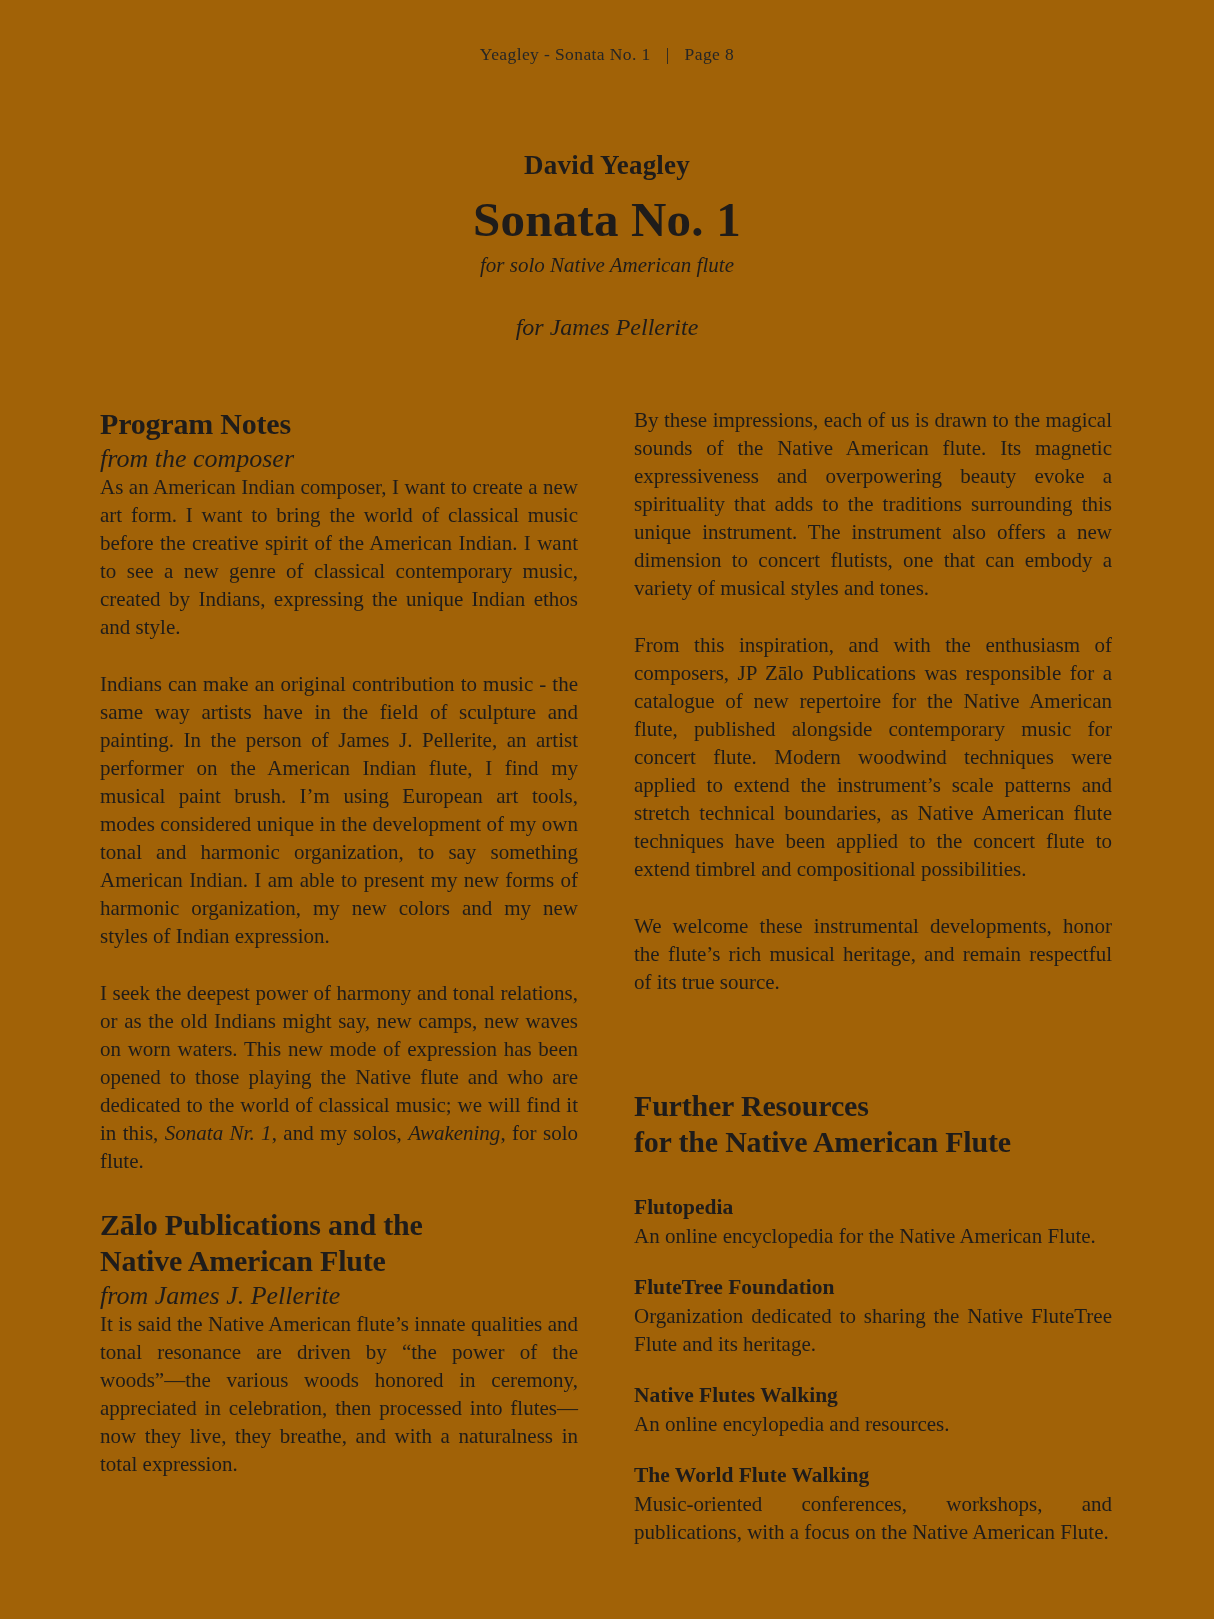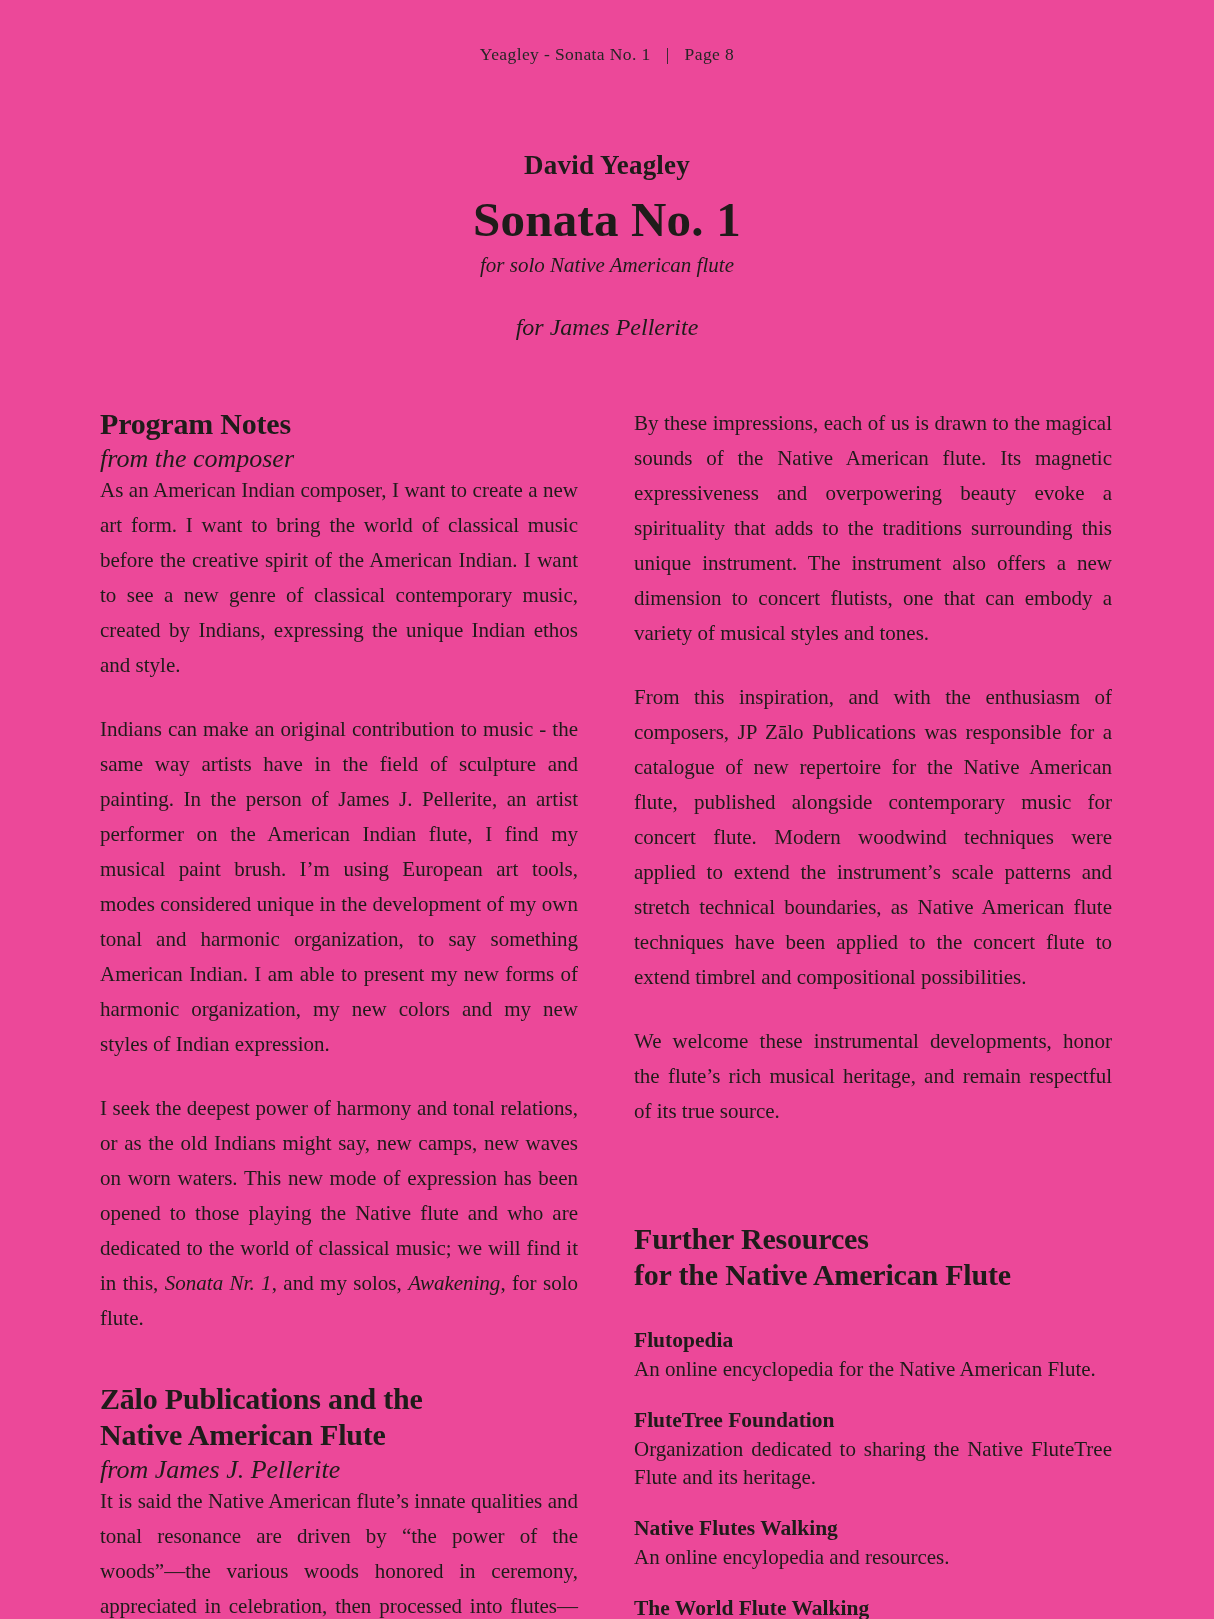--- a/index.html
+++ b/index.html
@@ -1,20 +1,20 @@
 <!DOCTYPE html>
 <html><head>
 <meta charset="utf-8">
 <style>
   html, body { margin: 0; padding: 0; background: #ffffff; }
   .page {
     position: relative;
     width: 1214px;
     height: 1619px;
-    background: #ec4899;
+    background: #a16207;
     color: #1f1c1a;
     font-family: "Liberation Serif", "DejaVu Serif", serif;
     overflow: hidden;
   }
   .running-header {
     position: absolute;
     top: 44px; left: 0; right: 0;
     text-align: center;
     font-size: 17.5px;
     color: #262626;
@@ -32,39 +32,39 @@
   .dedication { font-size: 24px; font-style: italic; margin-top: 36px; }
   .columns {
     position: absolute;
     top: 406px; left: 100px; right: 102px;
     display: flex;
     gap: 56px;
   }
   .col { flex: 1 1 0; min-width: 0; }
   p.body {
     font-size: 21px;
-    line-height: 35px;
+    line-height: 28px;
     text-align: justify;
     margin: 0 0 29px 0;
   }
   h2.section {
     font-size: 30px;
     line-height: 36px;
     font-weight: bold;
     margin: 0;
     letter-spacing: -0.2px;
   }
   .subhead {
     font-size: 26px;
     font-style: italic;
     line-height: 28px;
     margin: 3px 0 0 0;
   }
   .after-subhead { margin-top: 36px; }
-  .section-gap { margin-top: 45px; }
+  .section-gap { margin-top: 32px; }
   .resources-gap { margin-top: 92px; }
   .resources { margin-top: 34px; }
   .resource { margin-bottom: 24px; }
   .res-name { font-size: 21.5px; font-weight: bold; line-height: 27px; }
   .res-desc { font-size: 21px; line-height: 28px; text-align: justify; margin: 1px 0 0 0; }
   em { font-style: italic; }
 </style>
 </head>
 <body>
 

